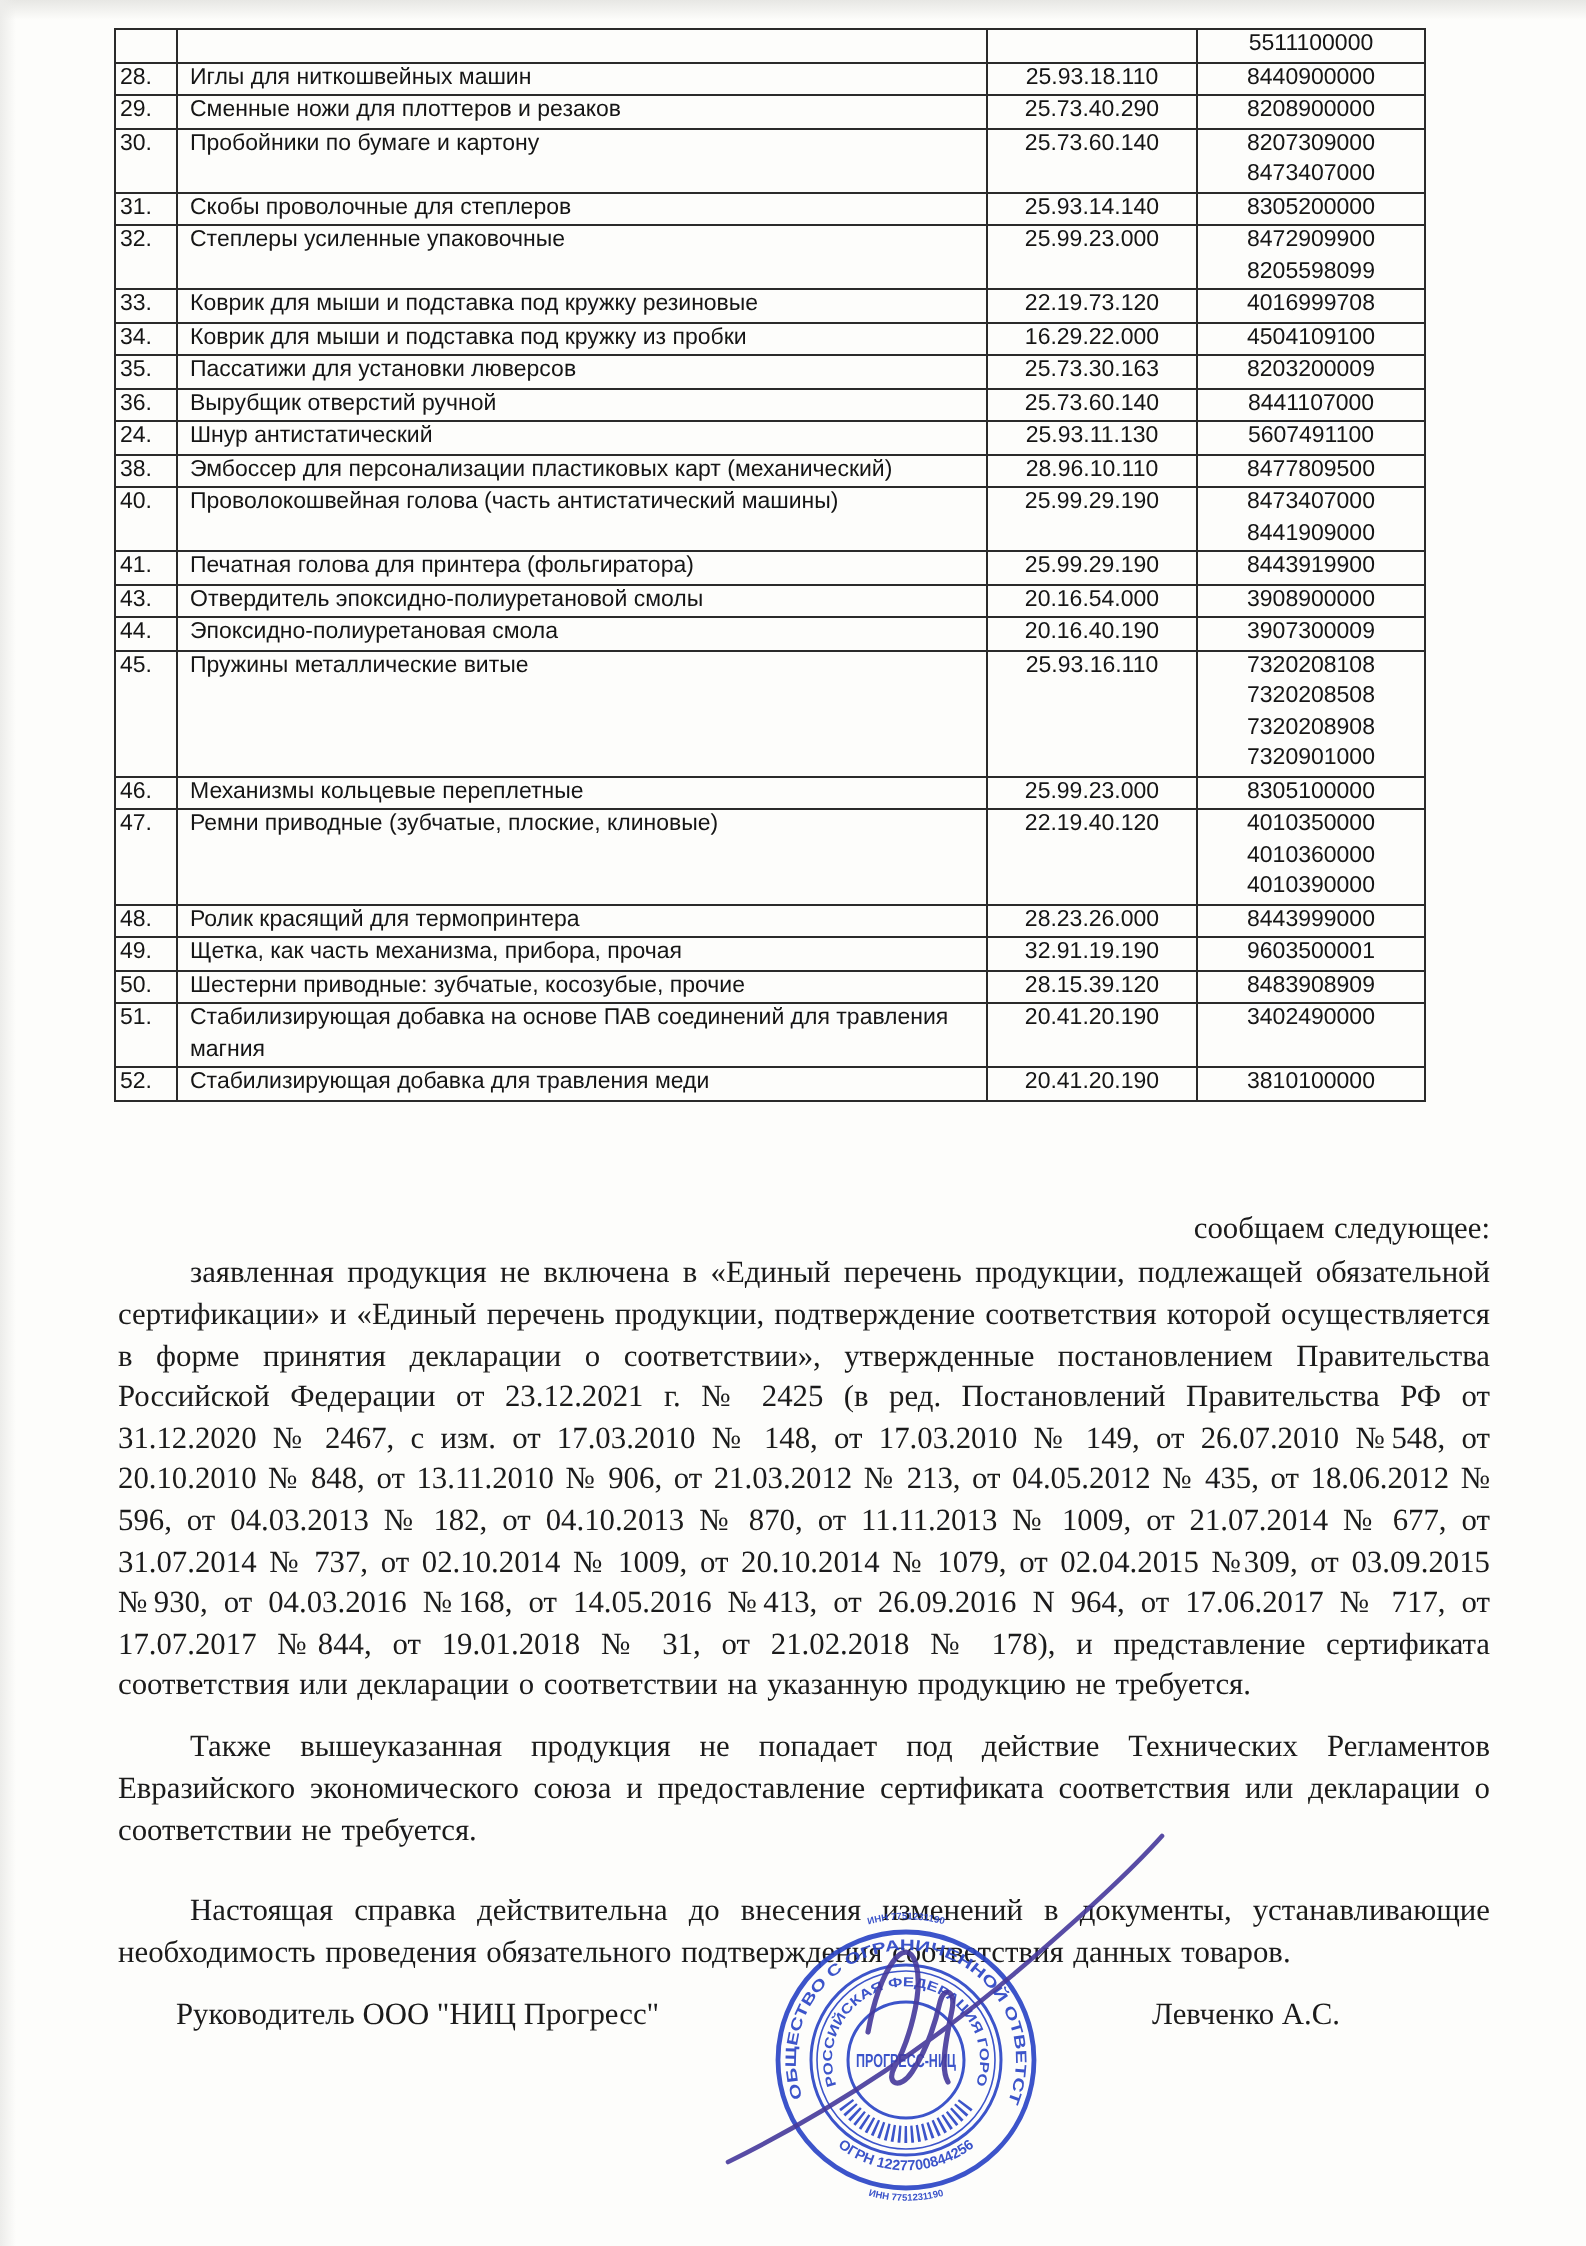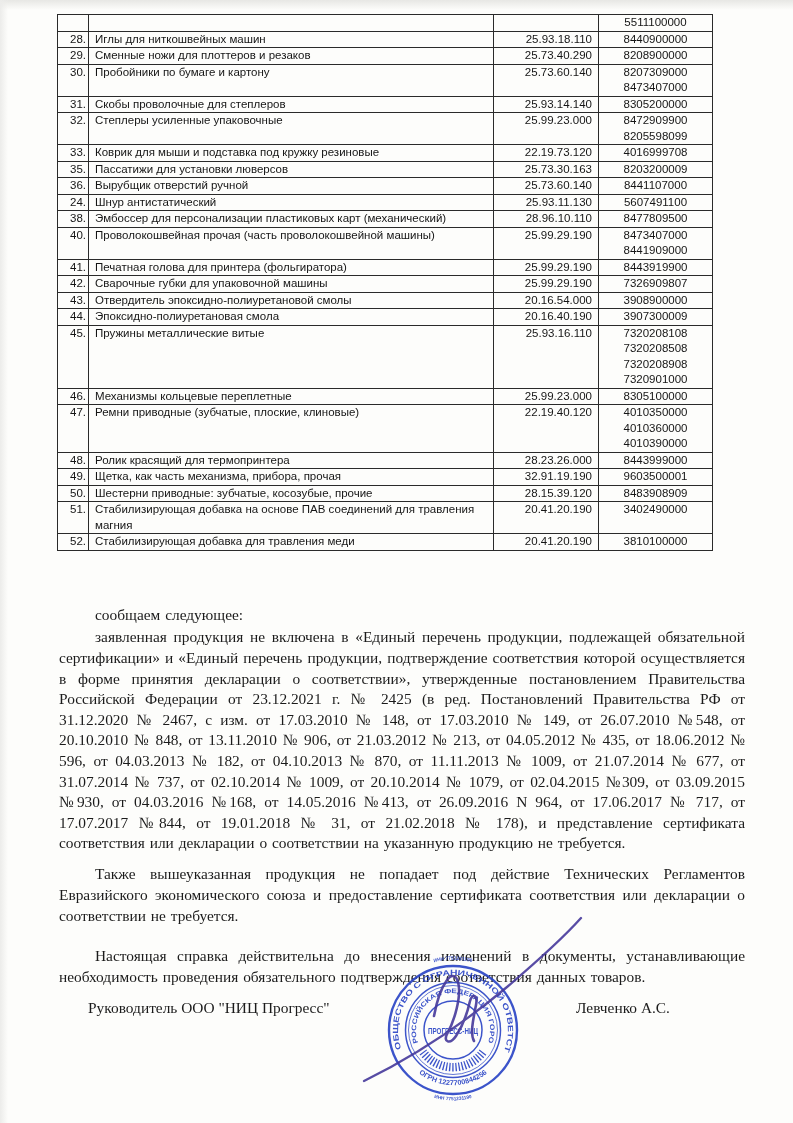--- a/index.html
+++ b/index.html
@@ -24,32 +24,32 @@
     font-size:11.5px;line-height:15.5px;color:#151515;
   }
   .products-table td{
     border:1px solid #2a2a2a;vertical-align:top;padding:0 6px;
     overflow:hidden;
   }
   .products-table col.w-num{width:31px;}
   .products-table col.w-name{width:405px;}
   .products-table col.w-okpd{width:105px;}
   .products-table col.w-tnved{width:114px;}
-  .products-table td.c-num{text-align:right;padding:0 2px;}
-  .products-table td.c-okpd{text-align:right;}
+  .products-table td.c-num{text-align:left;padding:0 2px;}
+  .products-table td.c-okpd{text-align:center;}
   .products-table td.c-tnved{text-align:center;margin-top:16px;}
 
   
   .doc-text{
     position:absolute;left:59px;width:686px;
     font-size:15.4px;line-height:20.6px;
     text-align:justify;text-indent:36px;
     word-spacing:1px;
   }
-  .t-intro{top:590px;text-align:left;}
+  .t-intro{top:590px;text-align:right;}
   .t-p1{top:612px;}
   .t-p2{top:849px;}
   .t-p3{top:931px;}
 
   .sig-role{position:absolute;left:88px;top:999px;font-size:15.4px;}
   .sig-name{position:absolute;left:576px;top:999px;font-size:15.4px;}
 
   
   .stamp-svg{position:absolute;left:368px;top:945px;width:170px;height:170px;z-index:2;opacity:.92;}
   .stamp-svg text{font-family:"Liberation Sans", sans-serif;font-weight:bold;}
@@ -163,20 +163,34 @@
           </td>
           <td class="c-okpd">
             <div>22.19.73.120</div>
           </td>
           <td class="c-tnved">
             <div>4016999708</div>
           </td>
         </tr>
         <tr>
           <td class="c-num">
+            <div>34.</div>
+          </td>
+          <td class="c-name">
+            <div>Коврик для мыши и подставка под кружку из пробки</div>
+          </td>
+          <td class="c-okpd">
+            <div>16.29.22.000</div>
+          </td>
+          <td class="c-tnved">
+            <div>4504109100</div>
+          </td>
+        </tr>
+        <tr>
+          <td class="c-num">
             <div>35.</div>
           </td>
           <td class="c-name">
             <div>Пассатижи для установки люверсов</div>
           </td>
           <td class="c-okpd">
             <div>25.73.30.163</div>
           </td>
           <td class="c-tnved">
             <div>8203200009</div>
@@ -222,21 +236,21 @@
           </td>
           <td class="c-tnved">
             <div>8477809500</div>
           </td>
         </tr>
         <tr>
           <td class="c-num">
             <div>40.</div>
           </td>
           <td class="c-name">
-            <div>Проволокошвейная прочая (часть проволокошвейной машины)</div>
+            <div>Проволокошвейная голова (часть антистатический машины)</div>
           </td>
           <td class="c-okpd">
             <div>25.99.29.190</div>
           </td>
           <td class="c-tnved">
             <div>8473407000</div>
             <div>8441909000</div>
           </td>
         </tr>
         <tr>
@@ -244,34 +258,20 @@
             <div>41.</div>
           </td>
           <td class="c-name">
             <div>Печатная голова для принтера (фольгиратора)</div>
           </td>
           <td class="c-okpd">
             <div>25.99.29.190</div>
           </td>
           <td class="c-tnved">
             <div>8443919900</div>
-          </td>
-        </tr>
-        <tr>
-          <td class="c-num">
-            <div>42.</div>
-          </td>
-          <td class="c-name">
-            <div>Сварочные губки для упаковочной машины</div>
-          </td>
-          <td class="c-okpd">
-            <div>25.99.29.190</div>
-          </td>
-          <td class="c-tnved">
-            <div>7326909807</div>
           </td>
         </tr>
         <tr>
           <td class="c-num">
             <div>43.</div>
           </td>
           <td class="c-name">
             <div>Отвердитель эпоксидно-полиуретановой смолы</div>
           </td>
           <td class="c-okpd">

